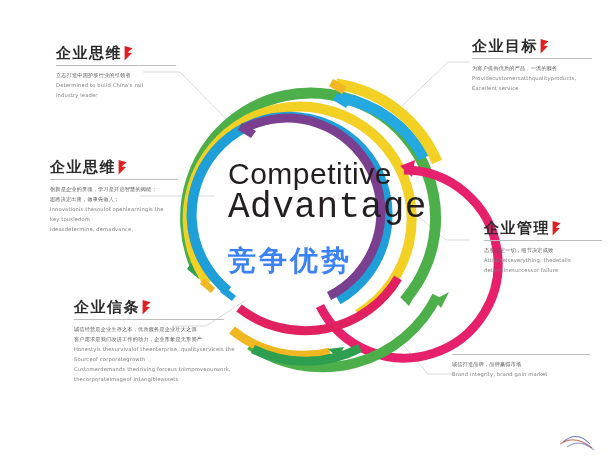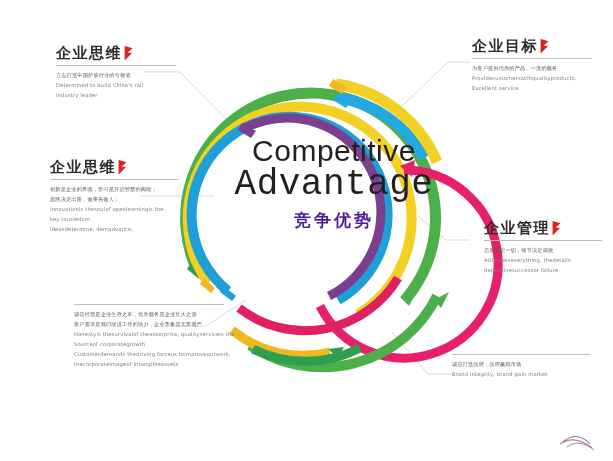--- a/index.html
+++ b/index.html
@@ -19,41 +19,41 @@
     position: absolute;
     inset: 0;
     width: 613px;
     height: 461px;
   }
 
   
   .center-text {
     position: absolute;
     left: 228px;
-    top: 135px;
+    top: 158px;
     width: 212px;
-    text-align: center;
+    text-align: left;
     z-index: 6;
     pointer-events: none;
   }
   .ct-line {
     font-family: "Liberation Sans", sans-serif;
     font-weight: 300;
     color: #231f20;
     letter-spacing: 0.5px;
     line-height: 1.04;
   }
   .ct-en1 { font-size: 30px; }
   .ct-en2 { font-size: 36px; font-family: Liberation Mono, monospace; }
   .ct-cn {
-    font-size: 17px;
+    font-size: 28px;
     font-weight: 700;
     letter-spacing: 3px;
-    margin-top: 8px;
-    color: #4c1d95;
+    margin-top: 19px;
+    color: #3b82f6;
   }
 
   
   .callout {
     position: absolute;
     z-index: 7;
   }
   .co-head {
     display: flex;
     align-items: flex-start;
@@ -251,20 +251,26 @@
   </div>
   <div class="co-rule"></div>
   <div class="co-body">
     <div class="cn">态度决定一切，细节决定成败</div>
     <div class="en">Attitudeiseverything, thedetails</div>
     <div class="en">determinesuccessor failure</div>
   </div>
 </div>
 
 <div class="callout" id="co-creed">
+  <div class="co-head">
+    <span class="co-title">企业信条</span>
+    <svg class="flag-icon">
+        <use href="#flagGlyph"></use>
+      </svg>
+  </div>
   <div class="co-rule"></div>
   <div class="co-body">
     <div class="cn">诚信经营是企业生存之本，优质服务是企业壮大之源</div>
     <div class="cn">客户需求是我们改进工作的动力，企业形象是无形资产</div>
     <div class="en">Honestyis thesurvivalof theenterprise, qualityservicels the</div>
     <div class="en">Sourceof corporategrowth</div>
     <div class="en">Customerdemands thedriving forceus toimproveourwork,</div>
     <div class="en">thecorporateimageof intangibleassets</div>
   </div>
 </div>

